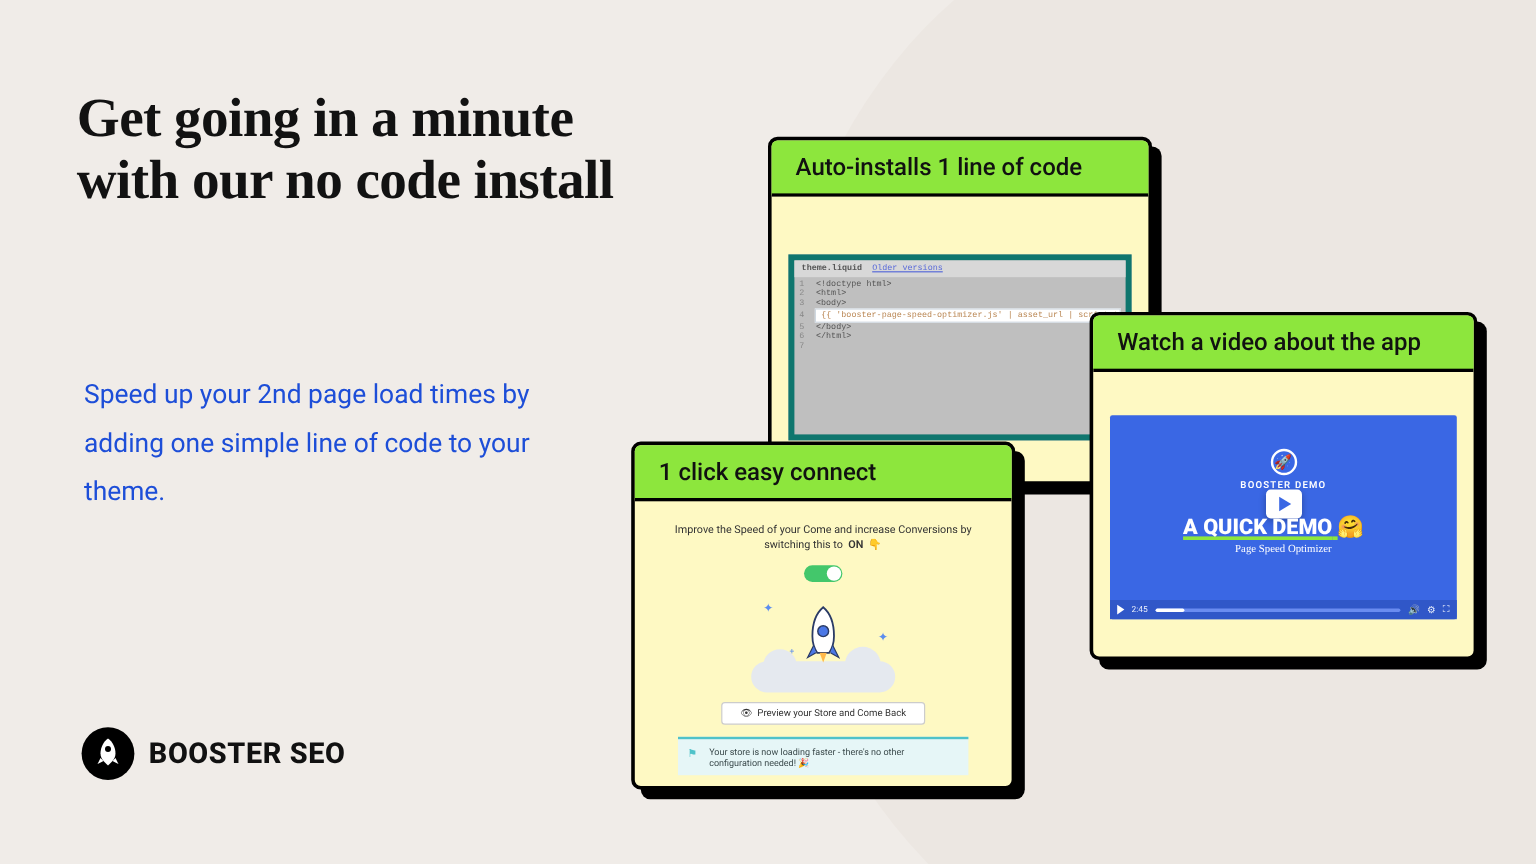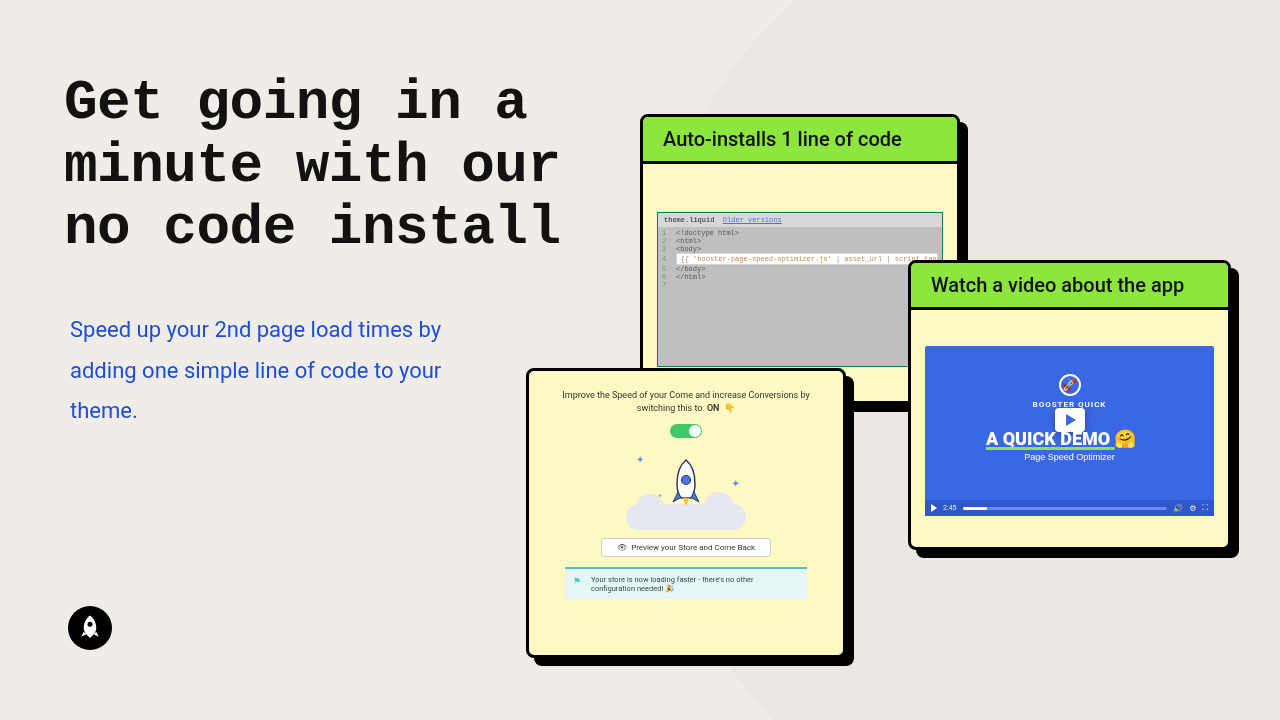--- a/index.html
+++ b/index.html
@@ -7,22 +7,22 @@
   body { background: #f0ece8; position: relative; }
 
   .bg-curve {
     position: absolute; right: -80px; top: -80px; width: 720px; height: 900px;
     background: #ece7e2; border-radius: 50% 0 0 50% / 50% 0 0 50%;
     z-index: 0;
   }
 
   .headline {
     position: absolute; left: 64px; top: 72px; width: 500px;
-    font-family: Liberation Mono, monospace;
-    font-weight: 900; font-size: 56px; line-height: 1.12; color: #121212;
+    font-family: Liberation Serif, serif;
+    font-weight: 900; font-size: 46px; line-height: 1.12; color: #121212;
     letter-spacing: -0.5px;
     z-index: 2;
   }
   .subtext {
     position: absolute; left: 70px; top: 310px; width: 400px;
     font-size: 22px; line-height: 1.85; color: #1d4ed8;
     z-index: 2;
   }
 
   .brand {
@@ -41,21 +41,21 @@
     box-shadow: 8px 8px 0 #000; z-index: 3;
   }
   .card-header {
     background: #8de63d; border-bottom: 3px solid #000; border-radius: 5px 5px 0 0;
     padding: 10px 20px; font-size: 20px; font-weight: 500; color: #111;
   }
 
   
   .card-code { left: 640px; top: 114px; width: 320px; height: 290px; z-index: 3; }
   .code-editor {
-    margin: 48px 14px 14px 14px; border: 1px solid #0f766e; background: #bfbfbf; height: 155px;
+    margin: 48px 14px 14px 14px; border: 5px solid #0f766e; background: #bfbfbf; height: 155px;
     font-family: "Courier New", monospace; font-size: 7px; color: #555;
   }
   .code-top { background: #d8d8d8; padding: 3px 6px; font-size: 7px; color: #555; }
   .code-top .older { text-decoration: underline; color: #5a6bd8; }
   .code-lines { padding: 2px 4px; }
   .code-line { display: flex; gap: 6px; align-items: center; }
   .code-ln { color: #888; width: 8px; }
   .code-hl { background: #fff; border: 1px solid #cfd8e0; padding: 1px 4px; color: #b85; white-space: nowrap; overflow: hidden; }
 
   
@@ -86,21 +86,21 @@
   .banner .ficon { position:absolute; left:8px; top:7px; font-size:9px; color:#4fc2c9;}
 
   
   .card-video { left: 908px; top: 260px; width: 323px; height: 290px; z-index: 5; }
   .video-box { margin: 36px 14px 14px 14px; background: #3a67e4; border-radius: 2px; height: 170px; position: relative; color:#fff; text-align:center; }
   .vb-logo { position:absolute; top:28px; left:50%; transform:translateX(-50%); width:22px; height:22px; border:2px solid #fff; border-radius:50%; display:flex; align-items:center; justify-content:center; }
   .vb-logo-inner { font-size:12px; }
   .vb-apps { position:absolute; top:54px; left:0; right:0; font-size:8px; letter-spacing:1px; font-weight:600; }
   .vb-demo { position:absolute; top:82px; left:0; right:16px; font-weight:900; font-size:18px; text-decoration: underline; text-decoration-thickness:3px; text-decoration-color:#8de63d; }
   .vb-demo .emoji { text-decoration:none; display:inline-block; }
-  .vb-sub { position:absolute; top:106px; left:0; right:0; font-size:9px; font-family: Liberation Sans, sans-serif; }
+  .vb-sub { position:absolute; top:106px; left:0; right:0; font-size:9px; font-family: Liberation Serif, serif; }
   .play-btn { position:absolute; top:62px; left:50%; transform:translateX(-50%); width:30px; height:24px; background:#fff; border-radius:4px; box-shadow:0 2px 6px rgba(0,0,0,.3); display:flex;align-items:center;justify-content:center; }
   .play-tri { width:0;height:0;border-left:10px solid #3a67e4;border-top:6px solid transparent;border-bottom:6px solid transparent; margin-left:2px; }
   .vb-bar { position:absolute; bottom:0; left:0; right:0; height:16px; background:#3057c8; display:flex; align-items:center; padding:0 6px; gap:6px; }
   .vb-bar .pp { width:0;height:0;border-left:6px solid #fff;border-top:4px solid transparent;border-bottom:4px solid transparent; }
   .vb-time { font-size:7px; color:#e8eefc; }
   .vb-track { flex:1; height:3px; background:#6a8cf0; border-radius:2px; position:relative; }
   .vb-track::before { content:""; position:absolute; left:0; top:0; bottom:0; width:12%; background:#fff; border-radius:2px; }
   .vb-icons { display:flex; gap:6px; align-items:center; }
   .vb-icons span { font-size:8px; color:#e8eefc; }
 </style>
@@ -113,20 +113,21 @@
 <p class="subtext">Speed up your 2nd page load times by adding one simple line of code to your theme.</p>
 
 <div class="brand">
   <div class="brand-icon">
     <svg viewBox="0 0 24 24" fill="none">
         <path d="M12 2c3 2 5 6 5 10 0 2-1 4-2 5l-3 3-3-3c-1-1-2-3-2-5 0-4 2-8 5-10z" fill="#fff"></path>
         <circle cx="12" cy="9" r="2" fill="#000"></circle>
         <path d="M7 15l-2 4 4-2M17 15l2 4-4-2" fill="#fff"></path>
       </svg>
   </div>
+  <div class="brand-text">BOOSTER SEO</div>
 </div>
 
 <div class="card card-code">
   <div class="card-header">Auto-installs 1 line of code</div>
   <div class="code-editor">
     <div class="code-top">
       <b>theme.liquid</b>
       &nbsp;<span class="older">Older versions</span>
     </div>
     <div class="code-lines">
@@ -155,20 +156,21 @@
           <span>&lt;/html&gt;</span>
         </div>
       <div class="code-line">
           <span class="code-ln">7</span>
         </div>
     </div>
   </div>
 </div>
 
 <div class="card card-connect">
+  <div class="card-header">1 click easy connect</div>
   <div class="connect-body">
     <div class="connect-text">
       <span>Improve the Speed of your Come and increase Conversions by</span><br>
       <span>switching this to</span>
       &nbsp;<span class="on">ON</span>
       &nbsp;<span>👇</span>
     </div>
     <div class="toggle"></div>
     <div class="rocket-scene">
       <span class="star s1">✦</span>
@@ -194,21 +196,21 @@
     </div>
   </div>
 </div>
 
 <div class="card card-video">
   <div class="card-header">Watch a video about the app</div>
   <div class="video-box">
     <div class="vb-logo">
         <span class="vb-logo-inner">🚀</span>
       </div>
-    <div class="vb-apps">BOOSTER QUICK</div>
+    <div class="vb-apps">BOOSTER DEMO</div>
     <div class="play-btn">
         <div class="play-tri"></div>
       </div>
     <div class="vb-demo">
       <span>A QUICK DEMO</span> <span class="emoji">🤗</span>
     </div>
     <div class="vb-sub">Page Speed Optimizer</div>
     <div class="vb-bar">
       <div class="pp"></div>
       <div class="vb-time">2:45</div>

